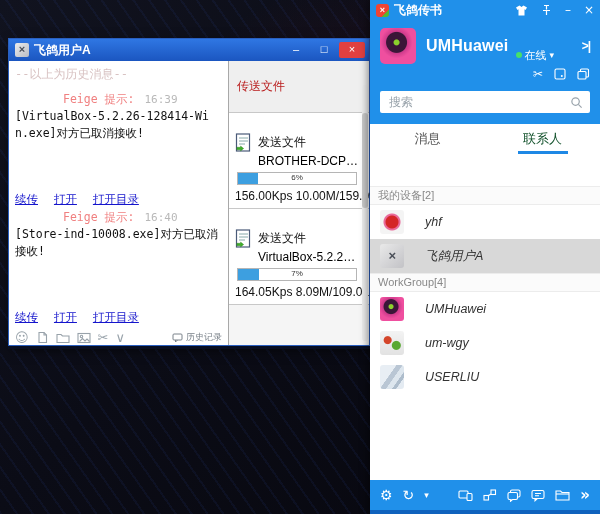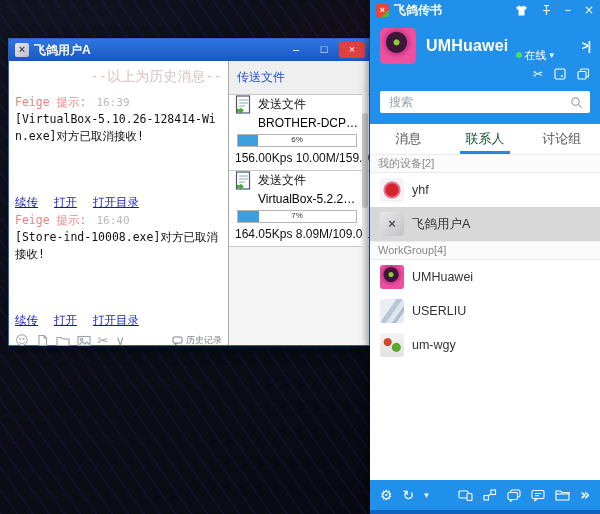--- a/index.html
+++ b/index.html
@@ -22,43 +22,43 @@
       background:linear-gradient(135deg,#ececec,#b9bcc4);color:#4a4f58;font-size:11px;
       line-height:13px;text-align:center;font-weight:bold;}
   .cw-title{font-weight:bold;}
   .cw-controls{margin-left:auto;display:flex;gap:2px;}
   .cw-btn{width:26px;height:16px;text-align:center;line-height:15px;font-size:11px;color:#fff;border-radius:2px;}
   .cw-btn.close{background:#e04040;}
   .cw-body{flex:1;display:flex;min-height:0;}
   .cw-left{width:219px;flex:0 0 219px;display:flex;flex-direction:column;background:#fff;}
   .messages{padding:1px 6px 0;font-family:"DejaVu Sans Mono","Liberation Mono",monospace;
       font-size:11.5px;line-height:1.45;color:#111;}
-  .history-divider{text-align:right;color:#d8c2c2;padding:4px 0 8px;font-size:14px;}
-  .sender{color:#f08080;}
+  .history-divider{text-align:left;color:#d8c2c2;padding:4px 0 8px;font-size:12px;}
+  .sender{color:#f08080;margin-left:48px;}
   .time{color:#b8b8b8;margin-left:10px;font-size:11px;}
   .msg-body{word-break:break-all;}
   .msg-links{padding:1px 0 2px;margin-top:48px;}
   .mlink{color:#1515cc;text-decoration:underline;margin-right:9px;cursor:pointer;}
   .chat-toolbar{display:flex;align-items:center;padding:4px 6px 2px;color:#98a2aa;}
   .ct-icon{margin-right:7px;font-size:13px;line-height:13px;font-family:"DejaVu Sans",sans-serif;display:inline-flex;}
   .ct-right{margin-left:auto;font-size:9px;color:#7a828a;display:flex;align-items:center;gap:3px;}
   .input-area{flex:1;background:#fff;}
   .btn-row{display:flex;justify-content:flex-end;gap:9px;padding:4px 10px 10px;}
   .btn{min-width:38px;height:22px;background:linear-gradient(#fefefe,#e2e2e2);
       border:1px solid #8a8a8a;border-radius:3px;font-size:12px;color:#222;
       display:flex;align-items:center;justify-content:center;padding:0 8px;box-sizing:border-box;}
   .split{display:flex;}
   .split .btn-main{border-radius:3px 0 0 3px;border-right:none;}
   .split .btn-arrow{min-width:16px;width:16px;padding:0;border-radius:0 3px 3px 0;font-size:7px;color:#444;}
 
   
   .tp{flex:1;background:#f5f5f5;border-left:1px solid #a8a8a8;display:flex;flex-direction:column;
       position:relative;font-size:12px;min-width:0;}
-  .tp-header{padding:8px 8px;background:#efefef;border-bottom:1px solid #c8c8c8;color:#1d4ed8;flex:0 0 auto;}
-  .tp-item{background:#fff;padding:0 10px 2px 6px;border-bottom:1px solid #c8c8c8;}
+  .tp-header{padding:17px 8px;background:#efefef;border-bottom:1px solid #c8c8c8;color:#b91c1c;flex:0 0 auto;}
+  .tp-item{background:#fff;padding:20px 10px 2px 6px;border-bottom:1px solid #c8c8c8;}
   .tp-row1{display:flex;gap:6px;align-items:flex-start;}
   .tp-texts{min-width:0;}
   .tp-action{color:#111;padding-top:1px;}
   .tp-file{white-space:nowrap;overflow:hidden;text-overflow:ellipsis;max-width:104px;padding-top:3px;}
   .tp-progress{position:relative;height:11px;border:1px solid #b5b5b5;background:#fff;margin:4px 2px 2px;}
   .tp-fill{position:absolute;left:0;top:0;bottom:0;background:#3d9fe0;}
   .tp-pct{position:absolute;width:100%;text-align:center;font-size:8px;line-height:10px;color:#333;}
   .tp-stats{padding:2px 0 3px;color:#111;white-space:nowrap;}
   .tp-scroll{position:absolute;right:1px;top:24px;bottom:4px;width:6px;background:#ededed;border-radius:3px;}
   .tp-thumb{width:6px;height:95px;margin-top:28px;background:#c9c9c9;border-radius:3px;}
@@ -85,24 +85,24 @@
   .mw-search{background:#2090ea;padding:4px 10px 11px;flex:0 0 auto;}
   .search-box{background:#fff;border-radius:2px;height:22px;display:flex;align-items:center;padding:0 7px;}
   .search-box input{border:none;outline:none;flex:1;font-size:12px;color:#333;background:transparent;
       font-family:"Liberation Sans",sans-serif;min-width:0;}
   .search-box input::placeholder{color:#9aa4ac;}
   .mw-tabs{display:flex;height:30px;flex:0 0 30px;background:#fff;}
   .tab{flex:1;text-align:center;line-height:30px;font-size:13px;color:#555;position:relative;}
   .tab.active{color:#14532d;}
   .tab.active::after{content:"";position:absolute;left:50%;transform:translateX(-50%);
       bottom:0;width:50px;height:3px;background:#1e88e5;}
-  .mw-list{flex:1;overflow:hidden;background:#fff;}
+  .mw-list{flex:1;overflow:hidden;background:#fff;margin-top:32px;}
   .group-hdr{font-size:11px;color:#888;background:#fbfbfb;padding:2px 8px;height:13px;line-height:13px;
       border-top:1px solid #ececec;border-bottom:1px solid #ececec;}
-  .contact{display:flex;align-items:center;gap:8px;height:34px;padding:0 10px;font-size:12.5px;color:#333;}
+  .contact{display:flex;align-items:center;gap:21px;height:34px;padding:0 10px;font-size:12.5px;color:#333;font-style:italic;}
   .contact.selected{background:#d8d8d8;}
   .av{width:24px;height:24px;border-radius:3px;flex:0 0 24px;}
   .av-yhf{background:radial-gradient(circle at 50% 50%,#d42626 0 6px,#e96a9a 7px 8px,#f4f4f4 9px);}
   .av-feige{background:linear-gradient(135deg,#e9e9e9,#c2c2c6);position:relative;color:#4a4f58;
       font-weight:bold;text-align:center;line-height:23px;font-size:13px;}
   .av-um{background:radial-gradient(circle at 46% 40%,#8bd12c 0 2px,#3b1638 3px 7px,#cf3b8c 8px,#ef4f9f 12px);}
   .av-win{background:radial-gradient(circle at 35% 70%,#3d6ad0 0 5px,#182650 6px);}
   .av-wgy{background:radial-gradient(circle at 32% 38%,#d4452a 0 3.5px,transparent 4.5px),
       radial-gradient(circle at 68% 60%,#58a832 0 4px,transparent 5px),
       linear-gradient(#f3f3f3,#e2e2e2);}
@@ -131,21 +131,21 @@
         <div class="cw-btn close">×</div>
       </div>
     </div>
     <div class="cw-body">
       <div class="cw-left">
         <div class="messages">
           <div class="history-divider">--以上为历史消息--</div>
 
           <div>
             <div><span class="sender">Feige 提示:</span><span class="time">16:39</span></div>
-            <div class="msg-body">[VirtualBox-5.10.26-128414-Win.exe]对方已取消接收!</div>
+            <div class="msg-body">[VirtualBox-5.2.26-128414-Win.exe]对方已取消接收!</div>
             <div class="msg-links">
               <a class="mlink">续传</a>
               <a class="mlink">打开</a>
               <a class="mlink">打开目录</a>
             </div>
           </div>
 
           <div>
             <div><span class="sender">Feige 提示:</span><span class="time">16:40</span></div>
             <div class="msg-body">[Store-ind-10008.exe]对方已取消接收!</div>
@@ -306,21 +306,20 @@
               <circle cx="6" cy="6" r="4"></circle>
               <path d="M9 9l3.5 3.5"></path>
             </svg>
         </span>
       </div>
     </div>
 
     <div class="mw-tabs">
       <div class="tab">消息</div>
       <div class="tab active">联系人</div>
-      <div class="tab">讨论组</div>
     </div>
 
     <div class="mw-list">
       <div class="group-hdr">我的设备[2]</div>
 
       <div class="contact">
         <div class="av av-yhf"></div>
         <span>yhf</span>
       </div>
       <div class="contact selected">
@@ -328,26 +327,26 @@
         <span>飞鸽用户A</span>
       </div>
 
       <div class="group-hdr">WorkGroup[4]</div>
 
       <div class="contact">
         <div class="av av-um"></div>
         <span>UMHuawei</span>
       </div>
       <div class="contact">
+        <div class="av av-wgy"></div>
+        <span>um-wgy</span>
+      </div>
+      <div class="contact">
         <div class="av av-liu"></div>
         <span>USERLIU</span>
-      </div>
-      <div class="contact">
-        <div class="av av-wgy"></div>
-        <span>um-wgy</span>
       </div>
     </div>
 
     <div class="mw-toolbar">
       <span class="gi">⚙</span>
       <span class="gi">↻</span>
       <span class="gi-sm">▾</span>
       <span class="tb-spacer"></span>
       <span>
         <svg width="15" height="12" viewBox="0 0 15 12" fill="none" stroke="#fff" stroke-width="1.1">

